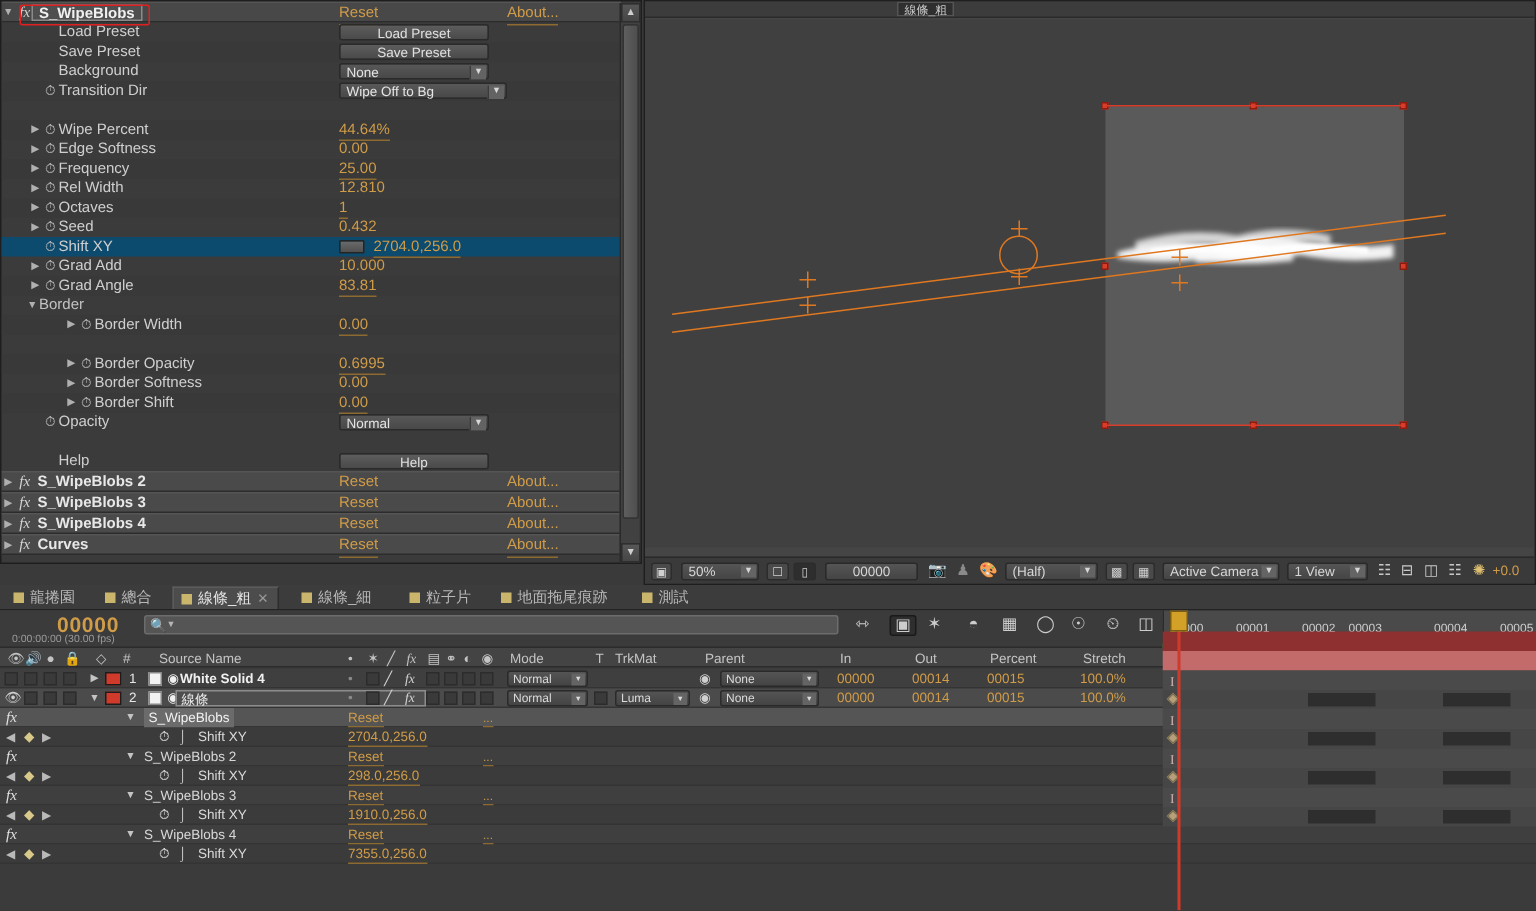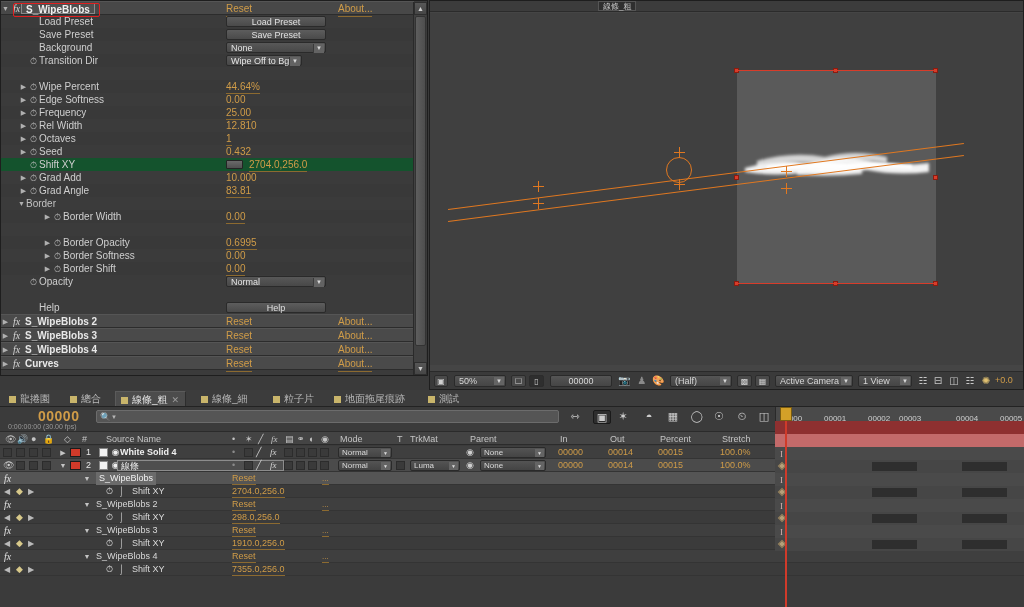--- a/index.html
+++ b/index.html
@@ -15,21 +15,21 @@
 
   
   #effects-panel {
     position: absolute; left: 0; top: 0; width: 428px; height: 376px;
     background: #3b3b3b; border: 1px solid #1e1e1e;
     overflow: hidden;
   }
   #effects-scroll { position: absolute; left: 0; top: 0; width: 413px; height: 374px; overflow: hidden; }
   .fx-row { position: relative; height: 13px; line-height: 13px; white-space: nowrap; }
   .fx-row.alt { background: #393939; }
-  .fx-row.selected { background: #14532d; }
+  .fx-row.selected { background: #0c4a6e; }
   .fx-hdr { background: #4a4a4a; border-top: 1px solid #555; border-bottom: 1px solid #2c2c2c; height: 14px; line-height: 14px; }
   .fx-hdr.first { background: #484848; }
 
   .twirl { display: inline-block; width: 9px; text-align: center; color: #b0b0b0; font-size: 7px; vertical-align: top; }
   .fxicon { display:inline-block; width: 13px; text-align:center; font-style: italic; font-family: "Liberation Serif", serif; font-size: 10px; color: #d4d4d4; }
   .stopwatch { display: inline-block; width: 11px; text-align: center; color: #bdbdbd; font-size: 9px; }
   .lbl { display: inline-block; color: #cfcfcf; }
   .lbl.dim { color: #c2c2c2; }
   .hdr-name { color: #e8e8e8; font-weight: bold; font-size: 10px; }
   .valcol { position: absolute; left: 225px; top: 0; }
@@ -145,21 +145,21 @@
 <body>
 
 <div class="app">
 
   <div id="effects-panel">
     <div id="effects-scroll">
         <div class="fx-row fx-hdr first" style="position: absolute; left: 0px; top: 0px; width: 413px;"><span class="twirl">▼</span><span class="fxicon">fx</span><span class="namefield">S_WipeBlobs</span><span class="valcol reset">Reset</span><span class="aboutcol reset">About...</span></div>
         <div class="fx-row" style="position: absolute; left: 0px; top: 14px; width: 413px;"><span style="display:inline-block;width:18px"></span><span style="display:inline-block;width:9px"></span><span style="display:inline-block;width:11px"></span><span class="lbl">Load Preset</span><span class="btn-wide">Load Preset</span></div>
         <div class="fx-row alt" style="position: absolute; left: 0px; top: 27px; width: 413px;"><span style="display:inline-block;width:18px"></span><span style="display:inline-block;width:9px"></span><span style="display:inline-block;width:11px"></span><span class="lbl">Save Preset</span><span class="btn-wide">Save Preset</span></div>
         <div class="fx-row" style="position: absolute; left: 0px; top: 40px; width: 413px;"><span style="display:inline-block;width:18px"></span><span style="display:inline-block;width:9px"></span><span style="display:inline-block;width:11px"></span><span class="lbl">Background</span><span class="dropdown" style="left:225px;width:100px">None<span class="arrow">▼</span></span></div>
-        <div class="fx-row alt" style="position: absolute; left: 0px; top: 53px; width: 413px;"><span style="display:inline-block;width:18px"></span><span style="display:inline-block;width:9px"></span><span class="stopwatch">⏱</span><span class="lbl">Transition Dir</span><span class="dropdown" style="left:225px;width:76px">Wipe Off to Bg<span class="arrow">▼</span></span></div>
+        <div class="fx-row alt" style="position: absolute; left: 0px; top: 53px; width: 413px;"><span style="display:inline-block;width:18px"></span><span style="display:inline-block;width:9px"></span><span class="stopwatch">⏱</span><span class="lbl">Transition Dir</span><span class="dropdown" style="left:225px;width:112px">Wipe Off to Bg<span class="arrow">▼</span></span></div>
         <div class="fx-row alt" style="position: absolute; left: 0px; top: 79px; width: 413px;"><span style="display:inline-block;width:18px"></span><span class="twirl">▶</span><span class="stopwatch">⏱</span><span class="lbl">Wipe Percent</span><span class="valcol orangeu">44.64%</span></div>
         <div class="fx-row" style="position: absolute; left: 0px; top: 92px; width: 413px;"><span style="display:inline-block;width:18px"></span><span class="twirl">▶</span><span class="stopwatch">⏱</span><span class="lbl">Edge Softness</span><span class="valcol orangeu">0.00</span></div>
         <div class="fx-row alt" style="position: absolute; left: 0px; top: 105px; width: 413px;"><span style="display:inline-block;width:18px"></span><span class="twirl">▶</span><span class="stopwatch">⏱</span><span class="lbl">Frequency</span><span class="valcol orangeu">25.00</span></div>
         <div class="fx-row" style="position: absolute; left: 0px; top: 118px; width: 413px;"><span style="display:inline-block;width:18px"></span><span class="twirl">▶</span><span class="stopwatch">⏱</span><span class="lbl">Rel Width</span><span class="valcol orangeu">12.810</span></div>
         <div class="fx-row alt" style="position: absolute; left: 0px; top: 131px; width: 413px;"><span style="display:inline-block;width:18px"></span><span class="twirl">▶</span><span class="stopwatch">⏱</span><span class="lbl">Octaves</span><span class="valcol orangeu">1</span></div>
         <div class="fx-row" style="position: absolute; left: 0px; top: 144px; width: 413px;"><span style="display:inline-block;width:18px"></span><span class="twirl">▶</span><span class="stopwatch">⏱</span><span class="lbl">Seed</span><span class="valcol orangeu">0.432</span></div>
         <div class="fx-row selected" style="position: absolute; left: 0px; top: 157px; width: 413px;"><span style="display:inline-block;width:18px"></span><span style="display:inline-block;width:9px"></span><span class="stopwatch on">⏱</span><span class="lbl">Shift XY</span><span class="posbtn"></span><span class="valcol orangeu" style="left:248px">2704.0,256.0</span></div>
         <div class="fx-row" style="position: absolute; left: 0px; top: 170px; width: 413px;"><span style="display:inline-block;width:18px"></span><span class="twirl">▶</span><span class="stopwatch">⏱</span><span class="lbl">Grad Add</span><span class="valcol orangeu">10.000</span></div>
         <div class="fx-row alt" style="position: absolute; left: 0px; top: 183px; width: 413px;"><span style="display:inline-block;width:18px"></span><span class="twirl">▶</span><span class="stopwatch">⏱</span><span class="lbl">Grad Angle</span><span class="valcol orangeu">83.81</span></div>
         <div class="fx-row" style="position: absolute; left: 0px; top: 196px; width: 413px;"><span style="display:inline-block;width:16px"></span><span class="twirl">▼</span><span class="lbl dim">Border</span></div>

